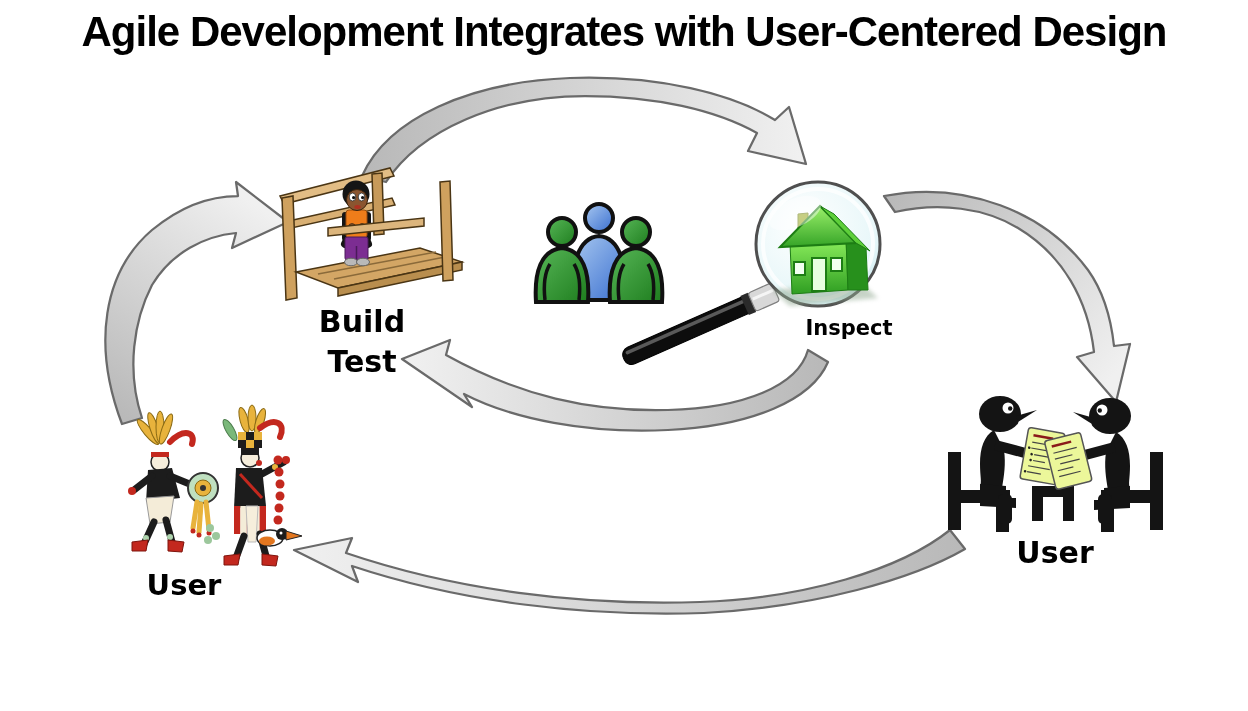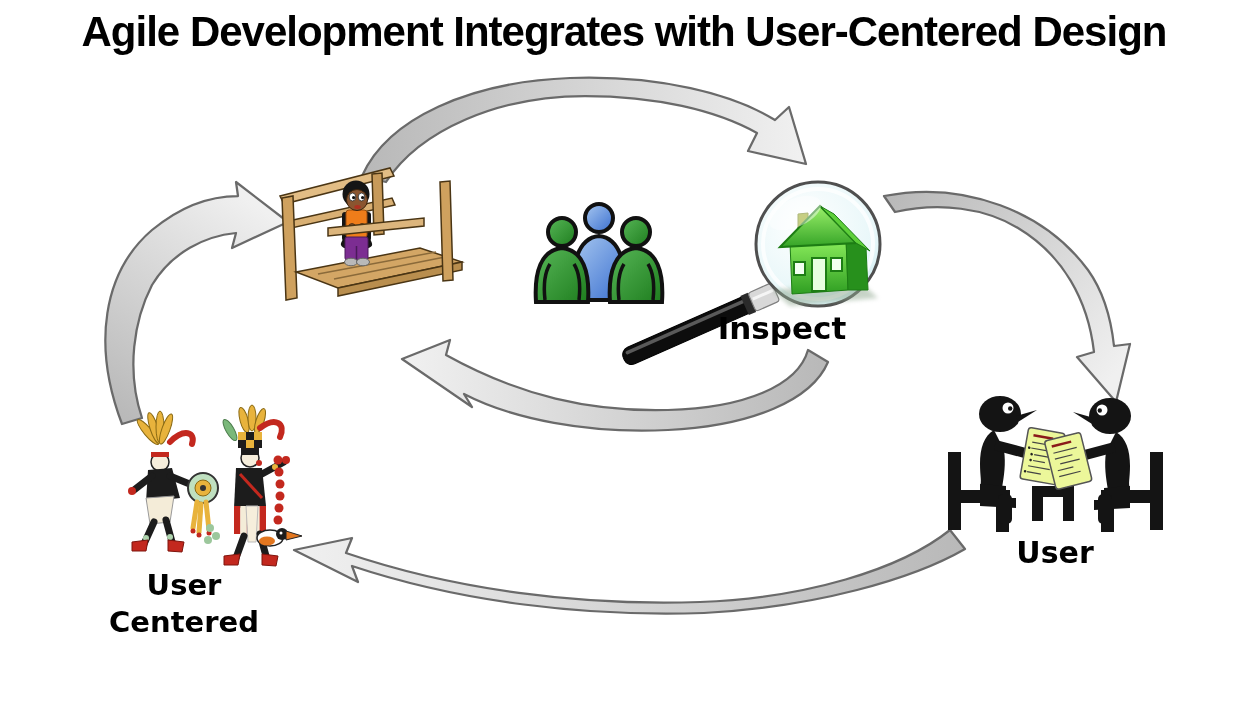--- a/index.html
+++ b/index.html
@@ -11,21 +11,21 @@
     position:absolute;left:0;top:8px;width:1248px;text-align:center;
     font-family:"Liberation Sans",sans-serif;font-weight:bold;
     font-size:42px;letter-spacing:-1px;color:#000;white-space:nowrap;
   }
   .gfx{position:absolute;left:0;top:0;}
   .node-label{
     position:absolute;transform:translateX(-50%);text-align:center;
     font-family:"DejaVu Sans",sans-serif;font-weight:bold;color:#000;
   }
   .lbl-build{left:362px;top:302px;font-size:30px;line-height:40px;}
-  .lbl-inspect{left:782px;top:311px;font-size:31px;line-height:34px;}
+  .lbl-inspect{left:849px;top:311px;font-size:21px;line-height:34px;}
   .lbl-feedback{left:1055px;top:534px;font-size:30px;line-height:38px;}
   .lbl-ucd{left:184px;top:567px;font-size:29px;line-height:37px;}
 </style>
 </head>
 <body>
 
 <div class="canvas">
 
   <div class="title">Agile Development Integrates with User-Centered Design</div>
 
@@ -326,24 +326,27 @@
       <g>
         <ellipse cx="170" cy="128" rx="13" ry="8" fill="#ffffff" stroke="#222" stroke-width="1.5"></ellipse>
         <ellipse cx="167" cy="131" rx="8" ry="4.5" fill="#e2761f"></ellipse>
         <circle cx="182" cy="124" r="6" fill="#1c1c1c"></circle>
         <polygon points="186,121 202,126 186,130" fill="#e2761f" stroke="#222" stroke-width="1"></polygon>
         <circle cx="181" cy="123" r="1.5" fill="#fff"></circle>
       </g>
     </g>
   </svg>
 
+  <div class="node-label lbl-build">
+    <div>Build</div>
+    <div>Test</div>
+  </div>
   <div class="node-label lbl-inspect">
     <div>Inspect</div>
   </div>
   <div class="node-label lbl-feedback">
     <div>User</div>
   </div>
   <div class="node-label lbl-ucd">
     <div>User</div>
-    <div>Centered</div>
   </div>
 
 </div>
 
 </body></html>

